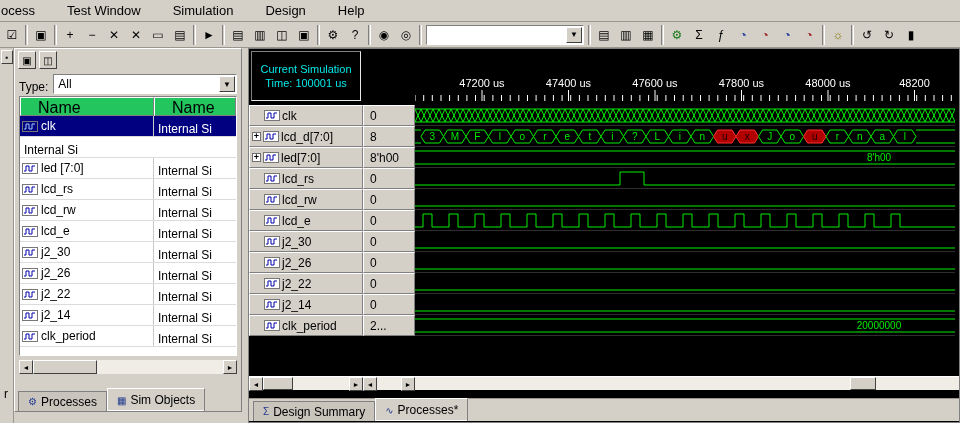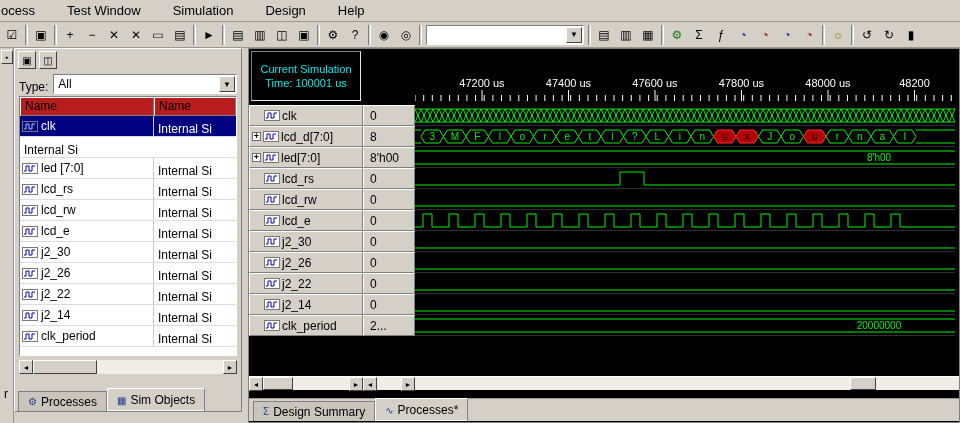--- a/index.html
+++ b/index.html
@@ -38,21 +38,21 @@
   .pbtn{width:18px;height:18px;border:1px solid;border-color:#fff #404040 #404040 #fff;background:#d4d0c8;
     display:flex;align-items:center;justify-content:center;font-size:10px}
   .type-row{position:absolute;left:4px;top:23px;right:4px;height:22px;display:flex;align-items:flex-end;gap:5px}
   .combo{flex:1;height:20px;background:#fff;border:1px solid;border-color:#808080 #fff #fff #808080;
     display:flex;align-items:center;padding-left:4px;position:relative}
   .combo .combo-btn{position:absolute;right:1px;top:1px;bottom:1px;width:16px;background:#d4d0c8;
     border:1px solid;border-color:#fff #404040 #404040 #fff;font-size:8px;display:flex;align-items:center;justify-content:center}
   .obj-table{position:absolute;left:4px;top:47px;right:4px;height:260px;background:#fff;
     border:1px solid;border-color:#808080 #fff #fff #808080;overflow:hidden}
   .tbl-head{display:flex;height:19px}
-  .th{background:#b91c1c;border:1px solid;border-color:#fff #808080 #808080 #fff;padding:1px 4px;font-size:12px;overflow:hidden}
+  .th{background:#22c55e;border:1px solid;border-color:#fff #808080 #808080 #fff;padding:1px 17px;font-size:16px;overflow:hidden}
   .th-name{width:134px;flex:0 0 auto}
   .th-type{flex:1}
   .obj-row{display:flex;height:21px;align-items:stretch;border-bottom:1px solid #dcdcdc;white-space:nowrap;cursor:default}
   .obj-row .cell-name{width:134px;flex:0 0 auto;display:flex;align-items:center;gap:3px;padding-left:2px;
     border-right:1px solid #c8c8c8;overflow:hidden}
   .obj-row .cell-type{flex:1;display:flex;align-items:flex-end;padding-left:4px;overflow:hidden}
   .obj-row.sel{background:#000080;color:#fff}
   .sig-icon{display:inline-flex;flex:0 0 auto}
   .hscroll{position:absolute;left:4px;right:4px;top:311px;height:14px;display:flex;background:#f0eeе8}
   .sb-btn{width:14px;height:14px;flex:0 0 auto;background:#d4d0c8;border:1px solid;

